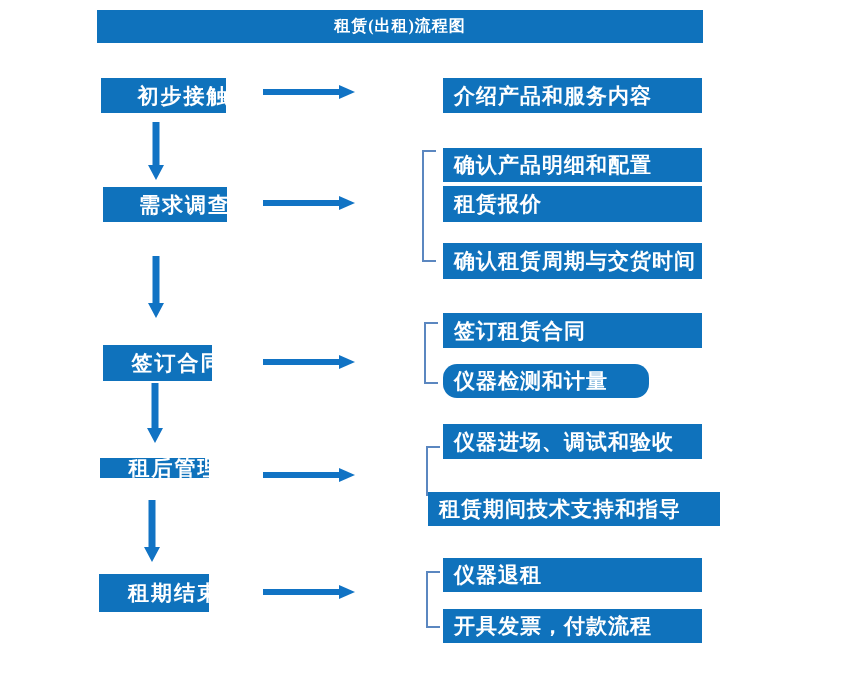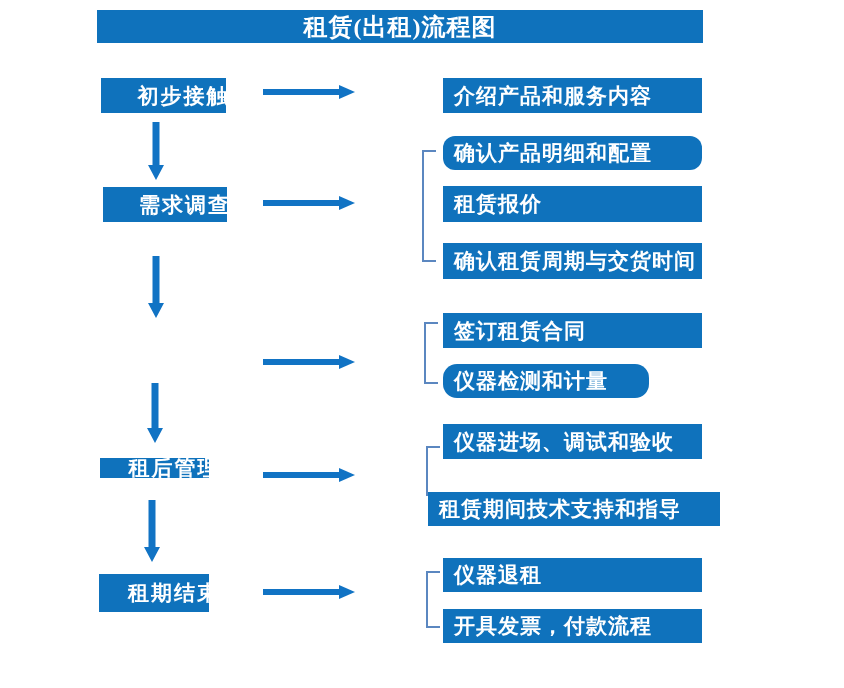--- a/index.html
+++ b/index.html
@@ -4,21 +4,21 @@
 <style>
   html,body{margin:0;padding:0;}
   body{
     width:844px;height:688px;background:var(--background,#fff);
     font-family:"Liberation Serif","DejaVu Serif",serif;
   }
   .canvas{position:relative;width:844px;height:688px;background:var(--background,#fff);overflow:hidden;}
   .title-bar{
     position:absolute;left:97px;top:10px;width:606px;height:33px;
     background:var(--primary,#0f72bc);color:var(--text_on_primary,#fff);
-    font-weight:bold;font-size:24px;letter-spacing:1px;
+    font-weight:bold;font-size:16px;letter-spacing:1px;
     display:flex;align-items:center;justify-content:center;
   }
   .box{
     position:absolute;background:var(--primary,#0f72bc);color:var(--text_on_primary,#fff);
     font-weight:bold;display:flex;align-items:center;box-sizing:border-box;
     white-space:nowrap;
     padding-left:40px;
   }
   .step{justify-content:center;font-size:21px;letter-spacing:2px;}
   .detail{justify-content:flex-start;padding-left:11px;font-size:21px;letter-spacing:1px;}
@@ -33,20 +33,21 @@
 </style>
 </head>
 <body>
 
 <div class="canvas">
 
   <div class="title-bar">租赁(出租)流程图</div>
 
   <div class="box step" style="left:101px;top:78px;width:125px;height:35px;">初步接触</div>
   <div class="box step" style="left:103px;top:187px;width:124px;height:35px;">需求调查</div>
+  <div class="box step" style="left:103px;top:345px;width:109px;height:36px;">签订合同</div>
   <div class="box step" style="left:100px;top:458px;width:109px;height:20px;">租后管理</div>
   <div class="box step" style="left:99px;top:574px;width:110px;height:38px;">租期结束</div>
 
   <svg class="arrow v-arrow" style="left:147px;top:122px;" width="18" height="58">
     <line x1="9" y1="0" x2="9" y2="44"></line>
       <polygon points="1,43 17,43 9,58"></polygon>
   </svg>
   <svg class="arrow v-arrow" style="left:147px;top:256px;" width="18" height="62">
     <line x1="9" y1="0" x2="9" y2="48"></line>
       <polygon points="1,47 17,47 9,62"></polygon>
@@ -81,21 +82,21 @@
       <polygon points="76,1 92,8 76,15"></polygon>
   </svg>
 
   <div class="bracket" style="left:422px;top:150px;width:14px;height:112px;"></div>
   <div class="bracket" style="left:424px;top:322px;width:14px;height:62px;"></div>
   <div class="bracket" style="left:426px;top:446px;width:14px;height:50px;"></div>
   <div class="bracket" style="left:426px;top:571px;width:14px;height:57px;"></div>
 
   <div class="box detail" style="left:443px;top:78px;width:259px;height:35px;">介绍产品和服务内容</div>
 
-  <div class="box detail" style="left:443px;top:136px;width:259px;height:34px;border-radius:12px;">确认产品明细和配置</div>
+  <div class="box detail" style="left:443px;top:148px;width:259px;height:34px;">确认产品明细和配置</div>
   <div class="box detail" style="left:443px;top:186px;width:259px;height:36px;">租赁报价</div>
   <div class="box detail" style="left:443px;top:243px;width:259px;height:36px;">确认租赁周期与交货时间</div>
 
   <div class="box detail" style="left:443px;top:313px;width:259px;height:35px;text-align:center;">签订租赁合同</div>
   <div class="box detail" style="left:443px;top:364px;width:206px;height:34px;border-radius:14px;">仪器检测和计量</div>
 
   <div class="box detail" style="left:443px;top:424px;width:259px;height:35px;">仪器进场、调试和验收</div>
   <div class="box detail" style="left:428px;top:492px;width:292px;height:34px;">租赁期间技术支持和指导</div>
 
   <div class="box detail" style="left:443px;top:558px;width:259px;height:34px;">仪器退租</div>

